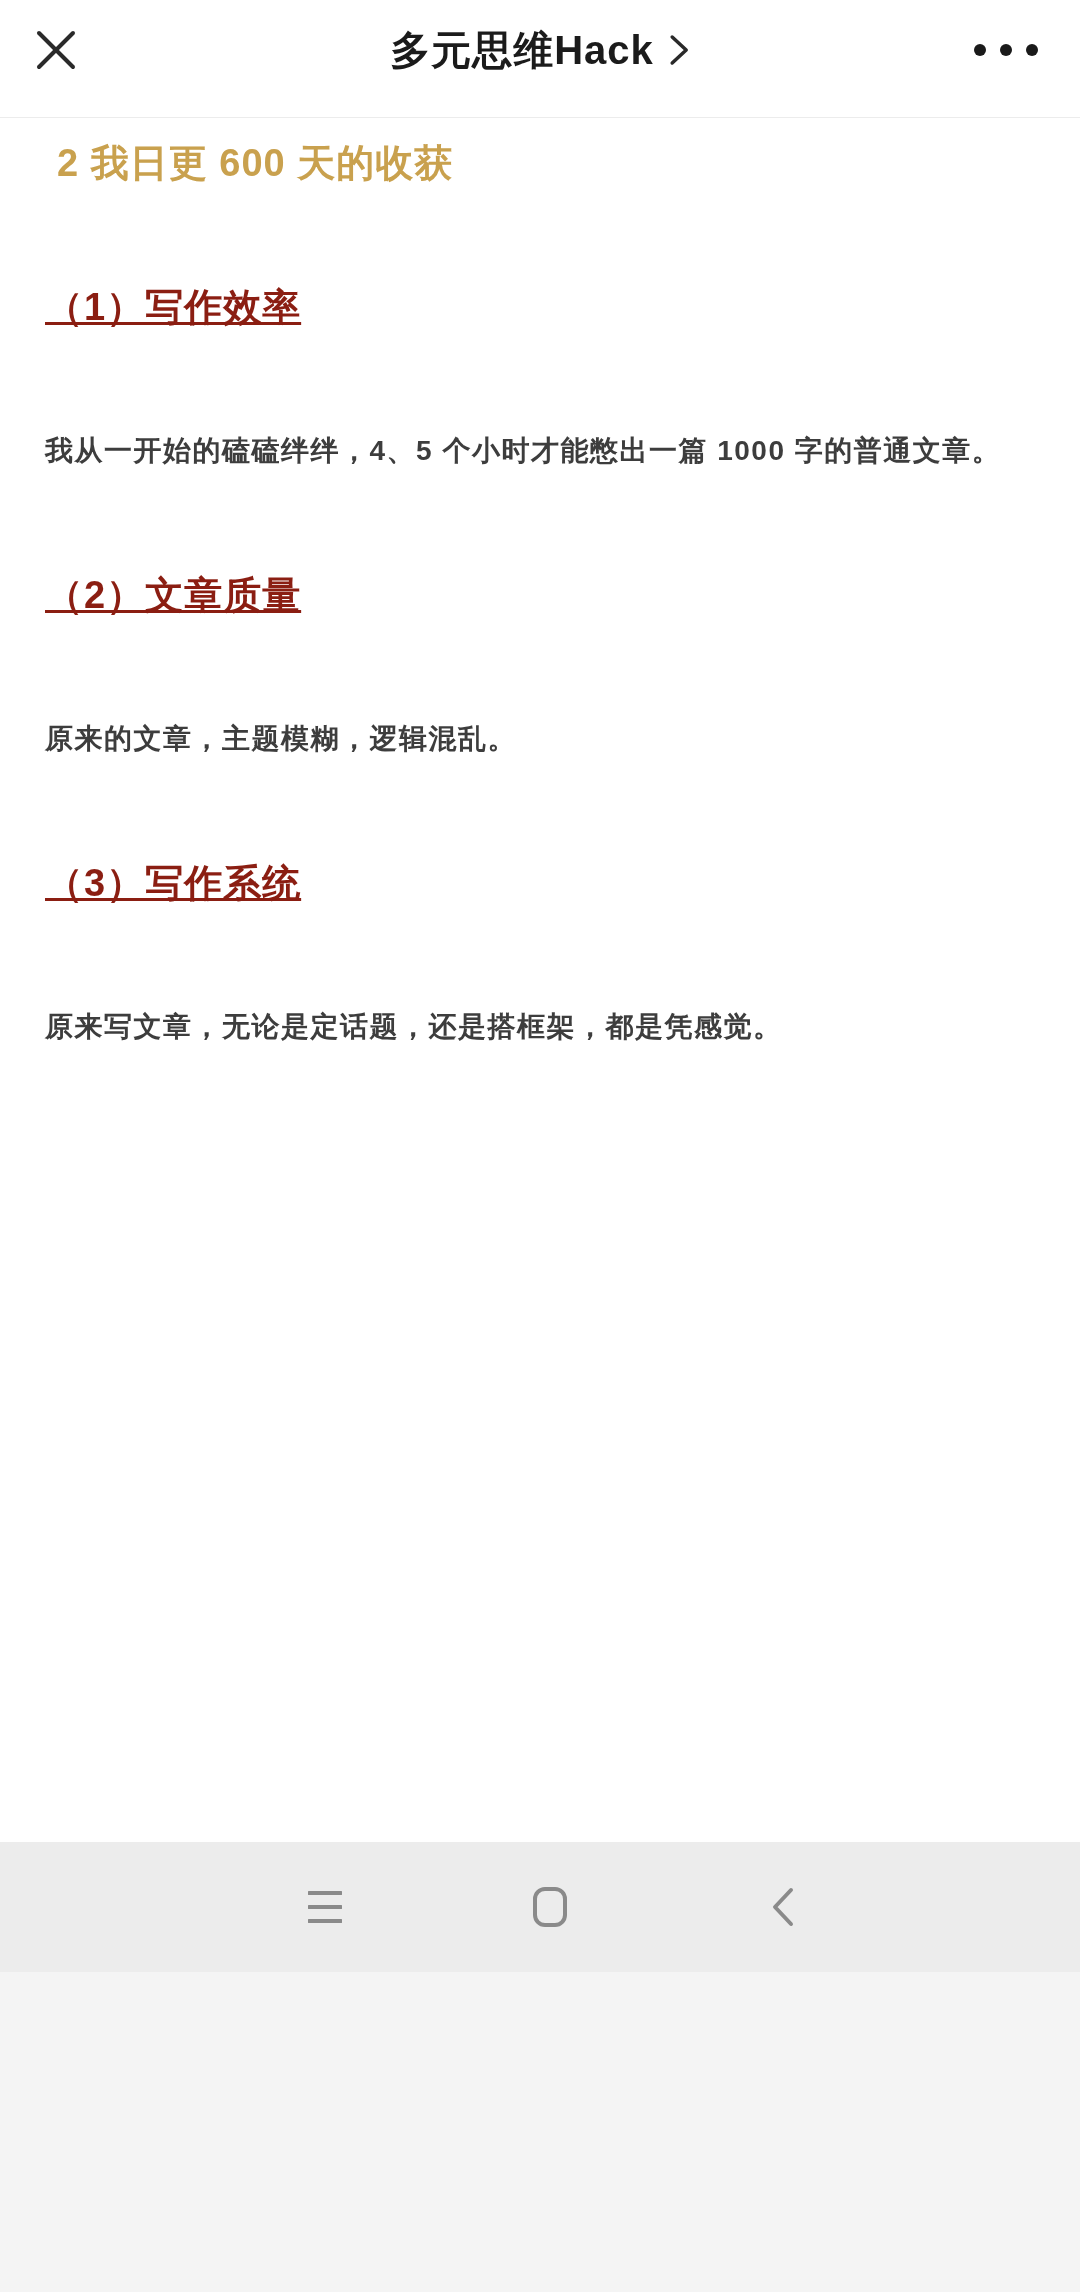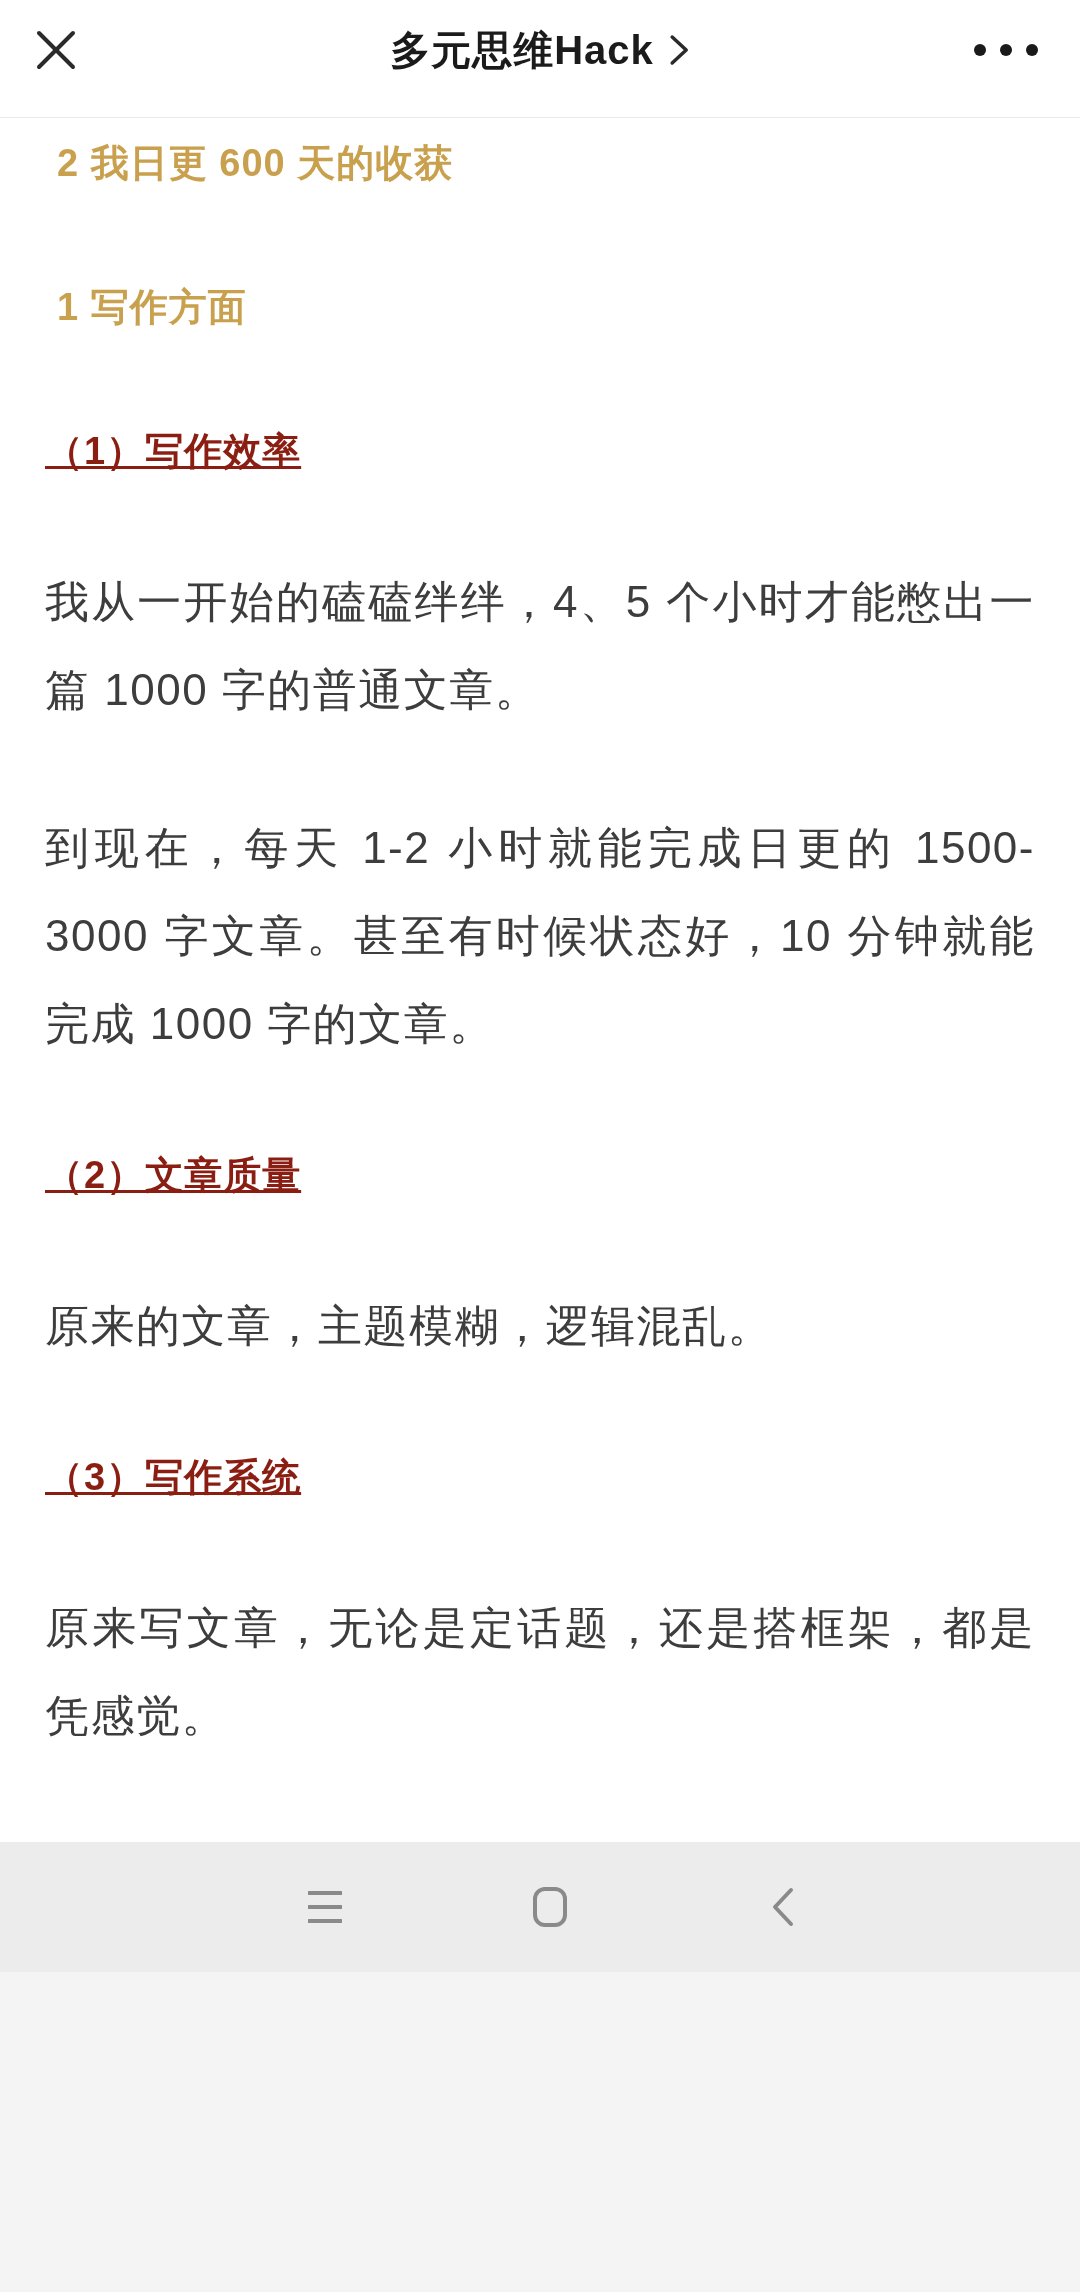--- a/index.html
+++ b/index.html
@@ -65,22 +65,22 @@
   }
   .article h2{
     font-size:38px;font-weight:700;color:var(--gold);
     line-height:74px;margin:0 0 70px 12px;letter-spacing:1px;
   }
   .article h3{
     font-size:38px;font-weight:700;color:var(--red);
     line-height:74px;margin:0 0 70px 0;letter-spacing:1px;text-decoration:underline;
   }
   .article p{
-    font-size:44px;font-weight:400;color:var(--body-text);
-    line-height:88px;margin:0 0 70px 0;
+    font-size:28px;font-weight:700;color:var(--body-text);
+    line-height:74px;margin:0 0 70px 0;
     letter-spacing:1.5px;
     text-align:justify;
   }
   
   .navbar{
     position:absolute;left:0;right:0;bottom:0;height:130px;
     background:var(--navbar-bg);
     z-index:6;
   }
   .nav-btn{
@@ -128,24 +128,22 @@
             <circle cx="59" cy="7" r="6" fill="#1a1a1a"></circle>
           </svg>
         </span>
       </button>
 
     </div>
   </div>
 
   <div class="article">
       <h2>2 我日更 600 天的收获</h2>
-      <h2>1 写作方面</h2>
       <h3>（1）写作效率</h3>
       <p>我从一开始的磕磕绊绊，4、5 个小时才能憋出一篇 1000 字的普通文章。</p>
-      <p>到现在，每天 1-2 小时就能完成日更的 1500-3000 字文章。甚至有时候状态好，10 分钟就能完成 1000 字的文章。</p>
       <h3>（2）文章质量</h3>
       <p>原来的文章，主题模糊，逻辑混乱。</p>
       <h3>（3）写作系统</h3>
       <p>原来写文章，无论是定话题，还是搭框架，都是凭感觉。</p>
     </div>
 
   <div class="navbar">
 
     <button class="nav-btn recents">
       <span>

